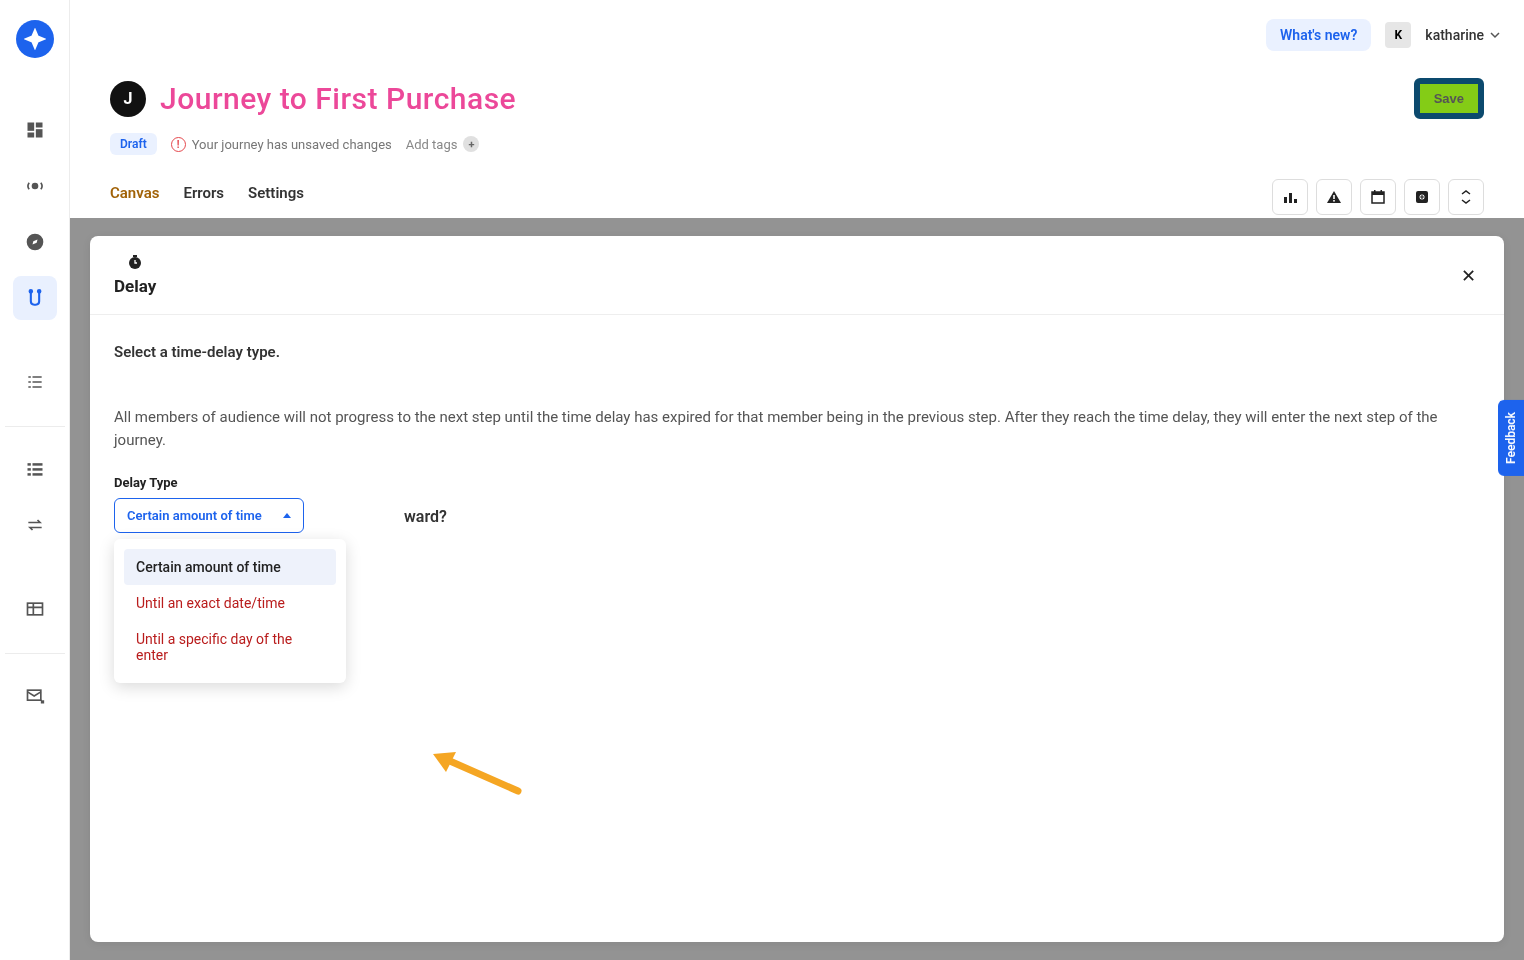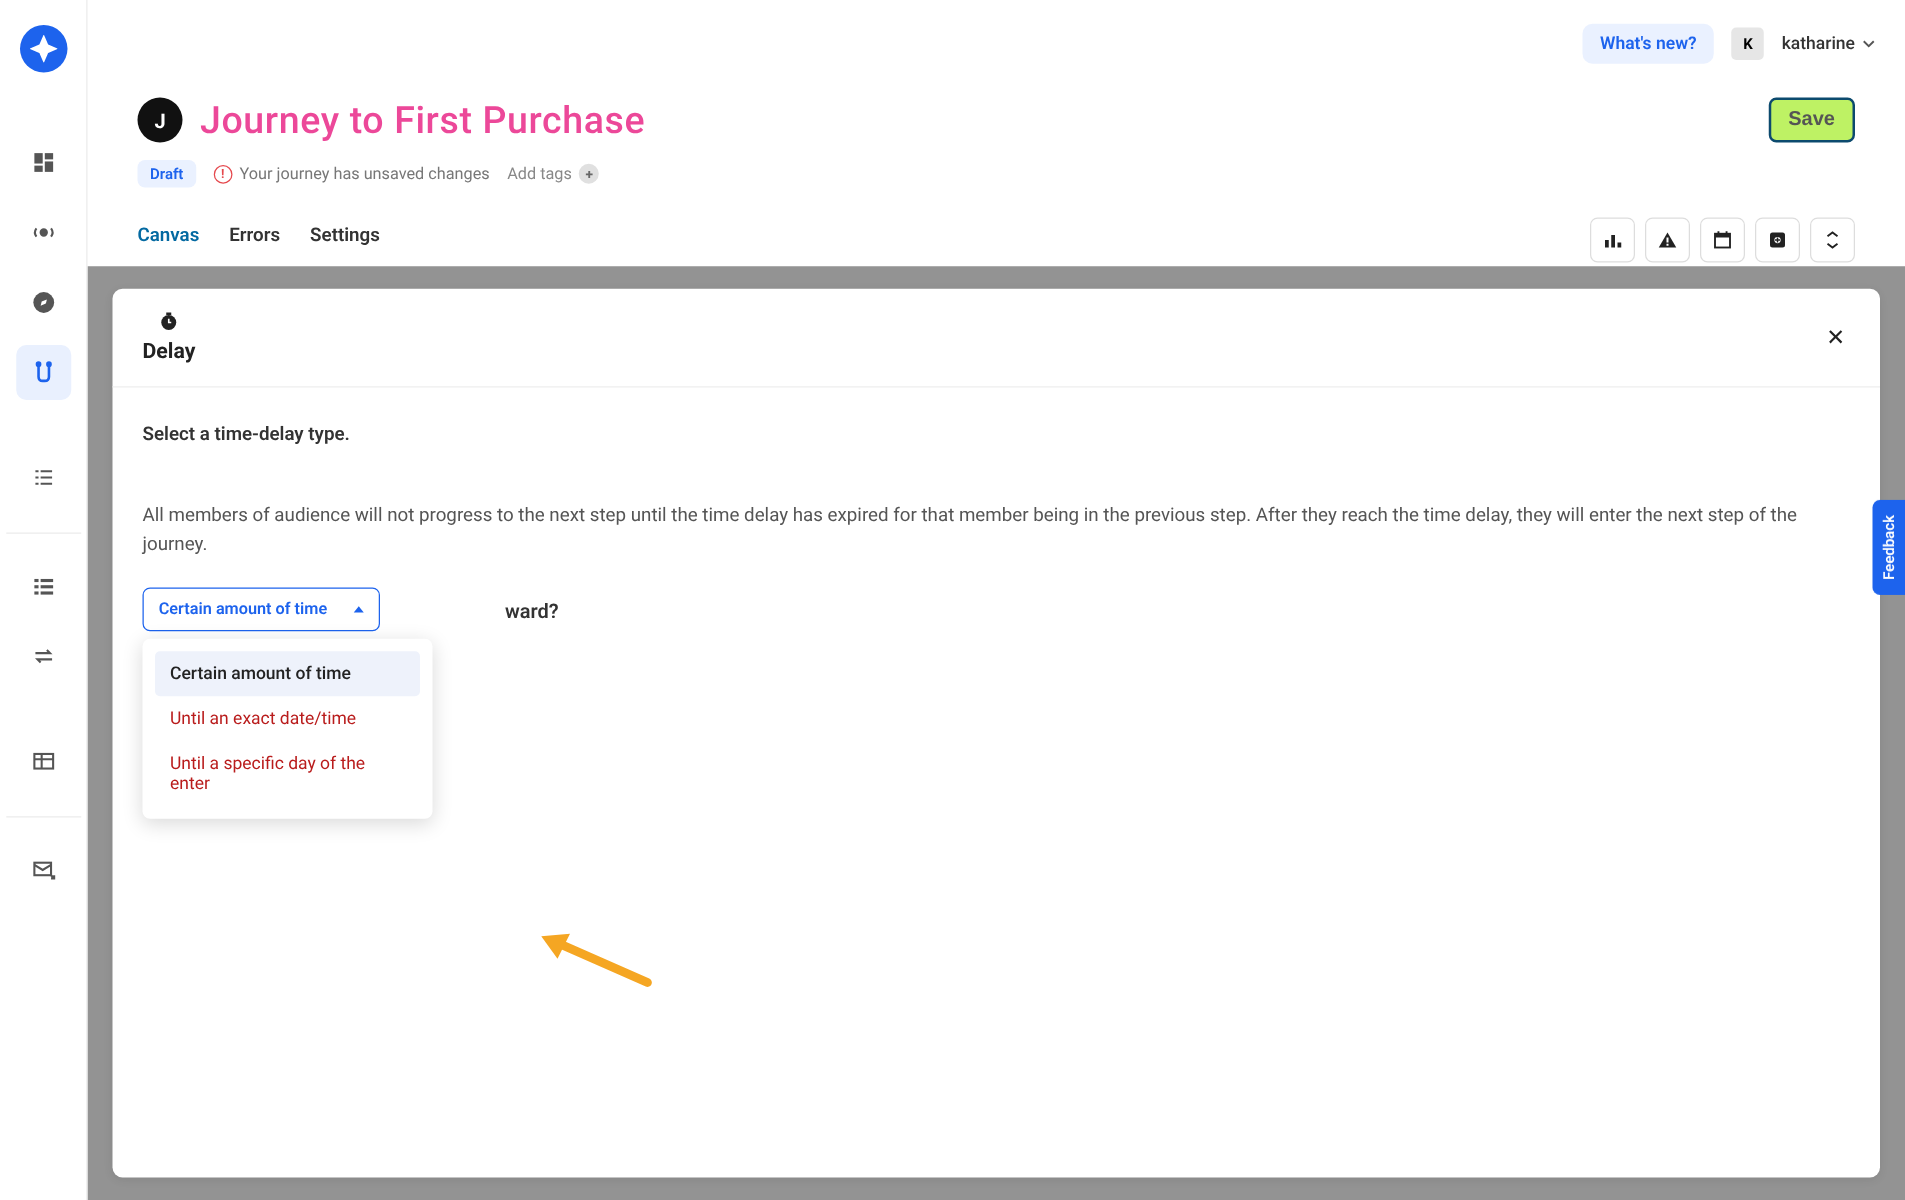--- a/index.html
+++ b/index.html
@@ -23,33 +23,33 @@
 .whats-new { background: #eaf1ff; color: #1d63ed; font-weight: 600; font-size: 14px; padding: 8px 14px; border-radius: 8px; cursor: pointer; }
 .avatar-k { width: 26px; height: 26px; background: #e6e6e6; display: flex; align-items: center; justify-content: center; font-weight: 700; font-size: 12px; border-radius: 4px; }
 .user-name { font-size: 14px; font-weight: 500; color: #333; cursor: pointer; display: flex; align-items: center; gap: 6px; }
 
 
 .header { padding: 8px 40px 0; }
 .title-row { display: flex; align-items: center; justify-content: space-between; }
 .title-left { display: flex; align-items: center; gap: 14px; }
 .title-badge { width: 36px; height: 36px; border-radius: 50%; background: #111; color: #fff; display: flex; align-items: center; justify-content: center; font-weight: 700; font-size: 16px; }
 .title-text { font-size: 30px; font-weight: 500; color: #ec4899; letter-spacing: 0.5px; }
-.save-btn { border: 2px solid #0c4a6e; background: #bef264; padding: 7px 14px; border-radius: 6px; font-size: 16px; font-weight: 600; color: #555; cursor: pointer; }
+.save-btn { border: 6px solid #0c4a6e; background: #84cc16; padding: 7px 14px; border-radius: 6px; font-size: 13px; font-weight: 600; color: #555; cursor: pointer; }
 
 .status-row { display: flex; align-items: center; gap: 14px; margin-top: 14px; font-size: 13px; }
 .draft-badge { background: #eaf1ff; color: #1d63ed; font-weight: 600; padding: 4px 10px; border-radius: 6px; font-size: 12px; }
 .warn-icon { width: 15px; height: 15px; border: 1.5px solid #e5484d; border-radius: 50%; display: inline-flex; align-items: center; justify-content: center; color: #e5484d; font-size: 10px; font-weight: 700; }
 .unsaved { color: #777; display: flex; align-items: center; gap: 6px; }
 .add-tags { color: #888; display: flex; align-items: center; gap: 6px; cursor: pointer; }
 .plus-circle { width: 16px; height: 16px; background: #e0e0e0; border-radius: 50%; display: inline-flex; align-items: center; justify-content: center; color: #666; font-size: 11px; font-weight: 700; }
 
 .tabs-row { display: flex; align-items: center; justify-content: space-between; margin-top: 24px; }
 .tabs { display: flex; gap: 24px; font-size: 15px; font-weight: 600; }
 .tab { color: #333; cursor: pointer; padding-bottom: 12px; }
-.tab.active { color: #0369a1; }
+.tab.active { color: #a16207; }
 .canvas-tools { display: flex; gap: 8px; padding-bottom: 4px; }
 .tool-btn { width: 36px; height: 36px; border: 1px solid #ddd; border-radius: 6px; display: flex; align-items: center; justify-content: center; cursor: pointer; background: #fff; }
 .tool-btn svg { width: 16px; height: 16px; }
 
 .canvas { flex: 1; background: #939393; position: relative; margin-top: -1px; }
 
 .panel { position: absolute; top: 18px; left: 20px; right: 20px; bottom: 18px; background: #fff; border-radius: 8px; display: flex; flex-direction: column; box-shadow: 0 2px 8px rgba(0,0,0,0.08); }
 .panel-head { display: flex; align-items: center; justify-content: space-between; padding: 18px 24px; border-bottom: 1px solid #eee; }
 .panel-title { font-size: 17px; font-weight: 700; color: #222; display: flex; align-items: center; gap: 6px; flex-direction: column; }
 .close-x { font-size: 18px; font-weight: 400; cursor: pointer; color: #222; padding: 4px; }
@@ -229,20 +229,21 @@
               <rect x="6" y="1" width="4" height="2" fill="#222"></rect>
               <path d="M8 6v3h2" stroke="#fff" stroke-width="1.3" fill="none"></path>
             </svg>
           <span>Delay</span>
         </div>
         <div class="close-x">✕</div>
       </div>
       <div class="panel-body">
         <div class="prompt-line">Select a time-delay type.</div>
         <div class="desc-line">All members of audience will not progress to the next step until the time delay has expired for that member being in the previous step. After they reach the time delay, they will enter the next step of the journey.</div>
+        <div class="field-label">Delay Type</div>
         <div class="select-wrap" style="position:relative;">
           <div class="select-box">
             <span>Certain amount of time</span>
             <span class="caret-up"></span>
           </div>
           <span class="behind-text">ward?</span>
           <div class="dropdown">
             <div class="dropdown-item selected">Certain amount of time</div>
             <div class="dropdown-item">Until an exact date/time</div>
             <div class="dropdown-item">Until a specific day of the enter</div>

